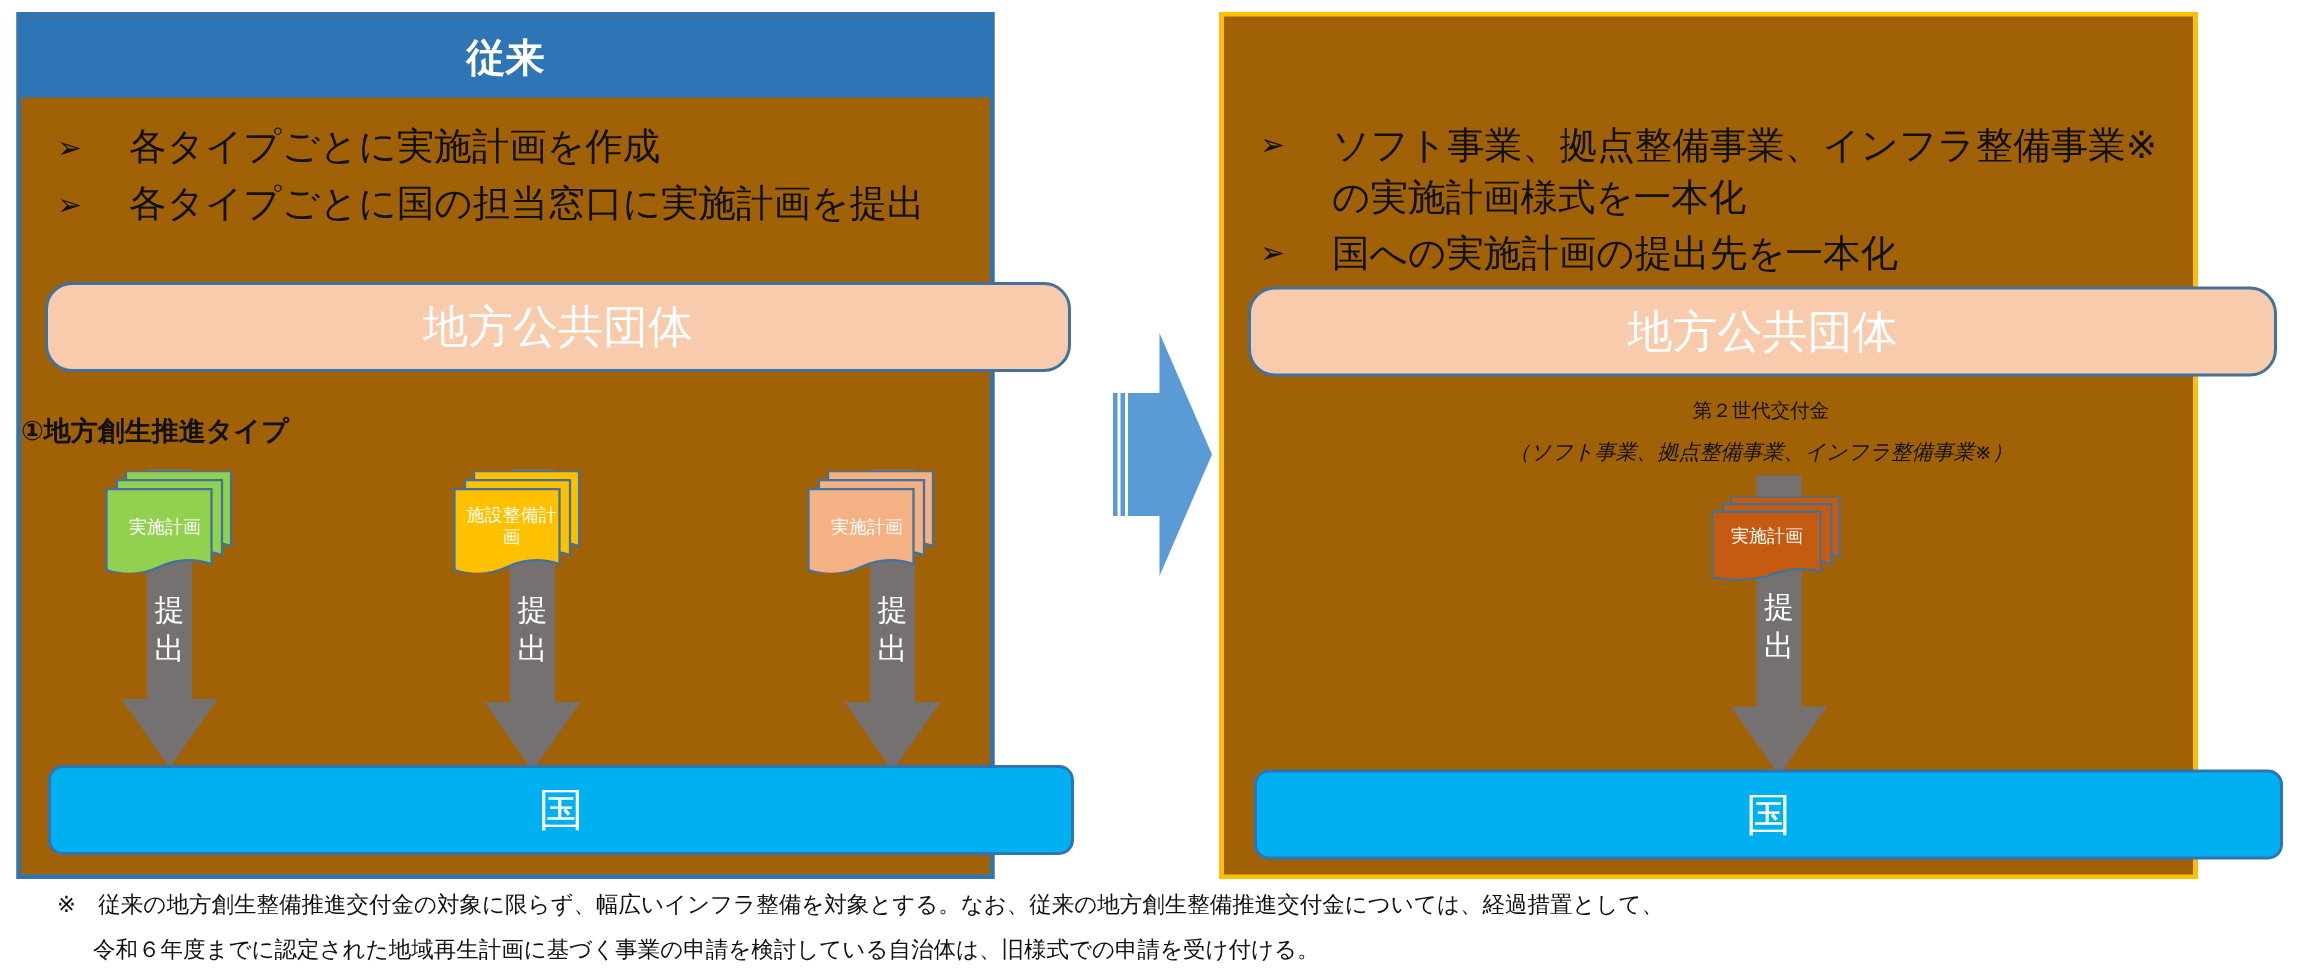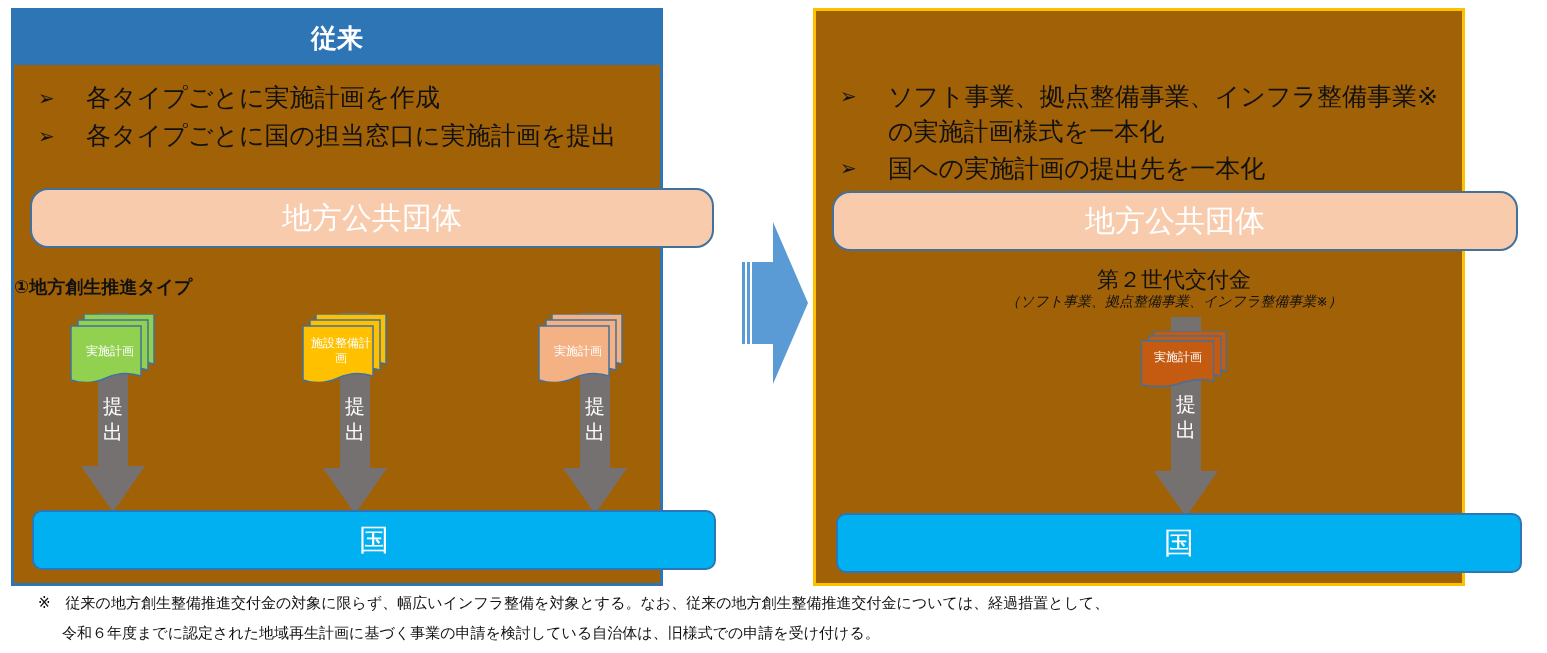--- a/index.html
+++ b/index.html
@@ -31,21 +31,21 @@
   .type-label { position: absolute; top: 264px; font-size: 18px; white-space: nowrap; font-weight: bold; }
 
   .shaft { position: absolute; width: 30px; background: #767171; color: #fff; font-size: 20px; text-align: center; line-height: 26px; }
   .arrowhead { position: absolute; width: 0; height: 0; border-left: 32px solid transparent; border-right: 32px solid transparent; border-top: 46px solid #767171; }
 
   .doc { position: absolute; width: 90px; height: 62px; }
   .doc svg { position: absolute; left: 0; top: 0; }
   .doc-label { position: absolute; left: 4px; top: 18px; width: 72px; text-align: center; color: #fff; font-size: 12px; line-height: 15px; }
 
   .future-title { position: absolute; left: 0; width: 716px; text-align: center; }
-  .future-title .main { position: absolute; top: 254px; left: 0; right: 0; font-size: 22px; }
+  .future-title .main { position: absolute; top: 254px; left: 0; right: 0; font-size: 13px; }
   .future-title .sub { position: absolute; top: 282px; left: 0; right: 0; font-size: 14px; font-style: italic; }
 
   .big-arrow { position: absolute; left: 740px; top: 222px; width: 70px; height: 162px; }
 
   .footnote { position: absolute; left: 38px; font-size: 15px; white-space: nowrap; }
   .footnote.l1 { top: 594px; }
   .footnote.l2 { top: 624px; left: 62px; }
 </style>
 </head>
 <body>

